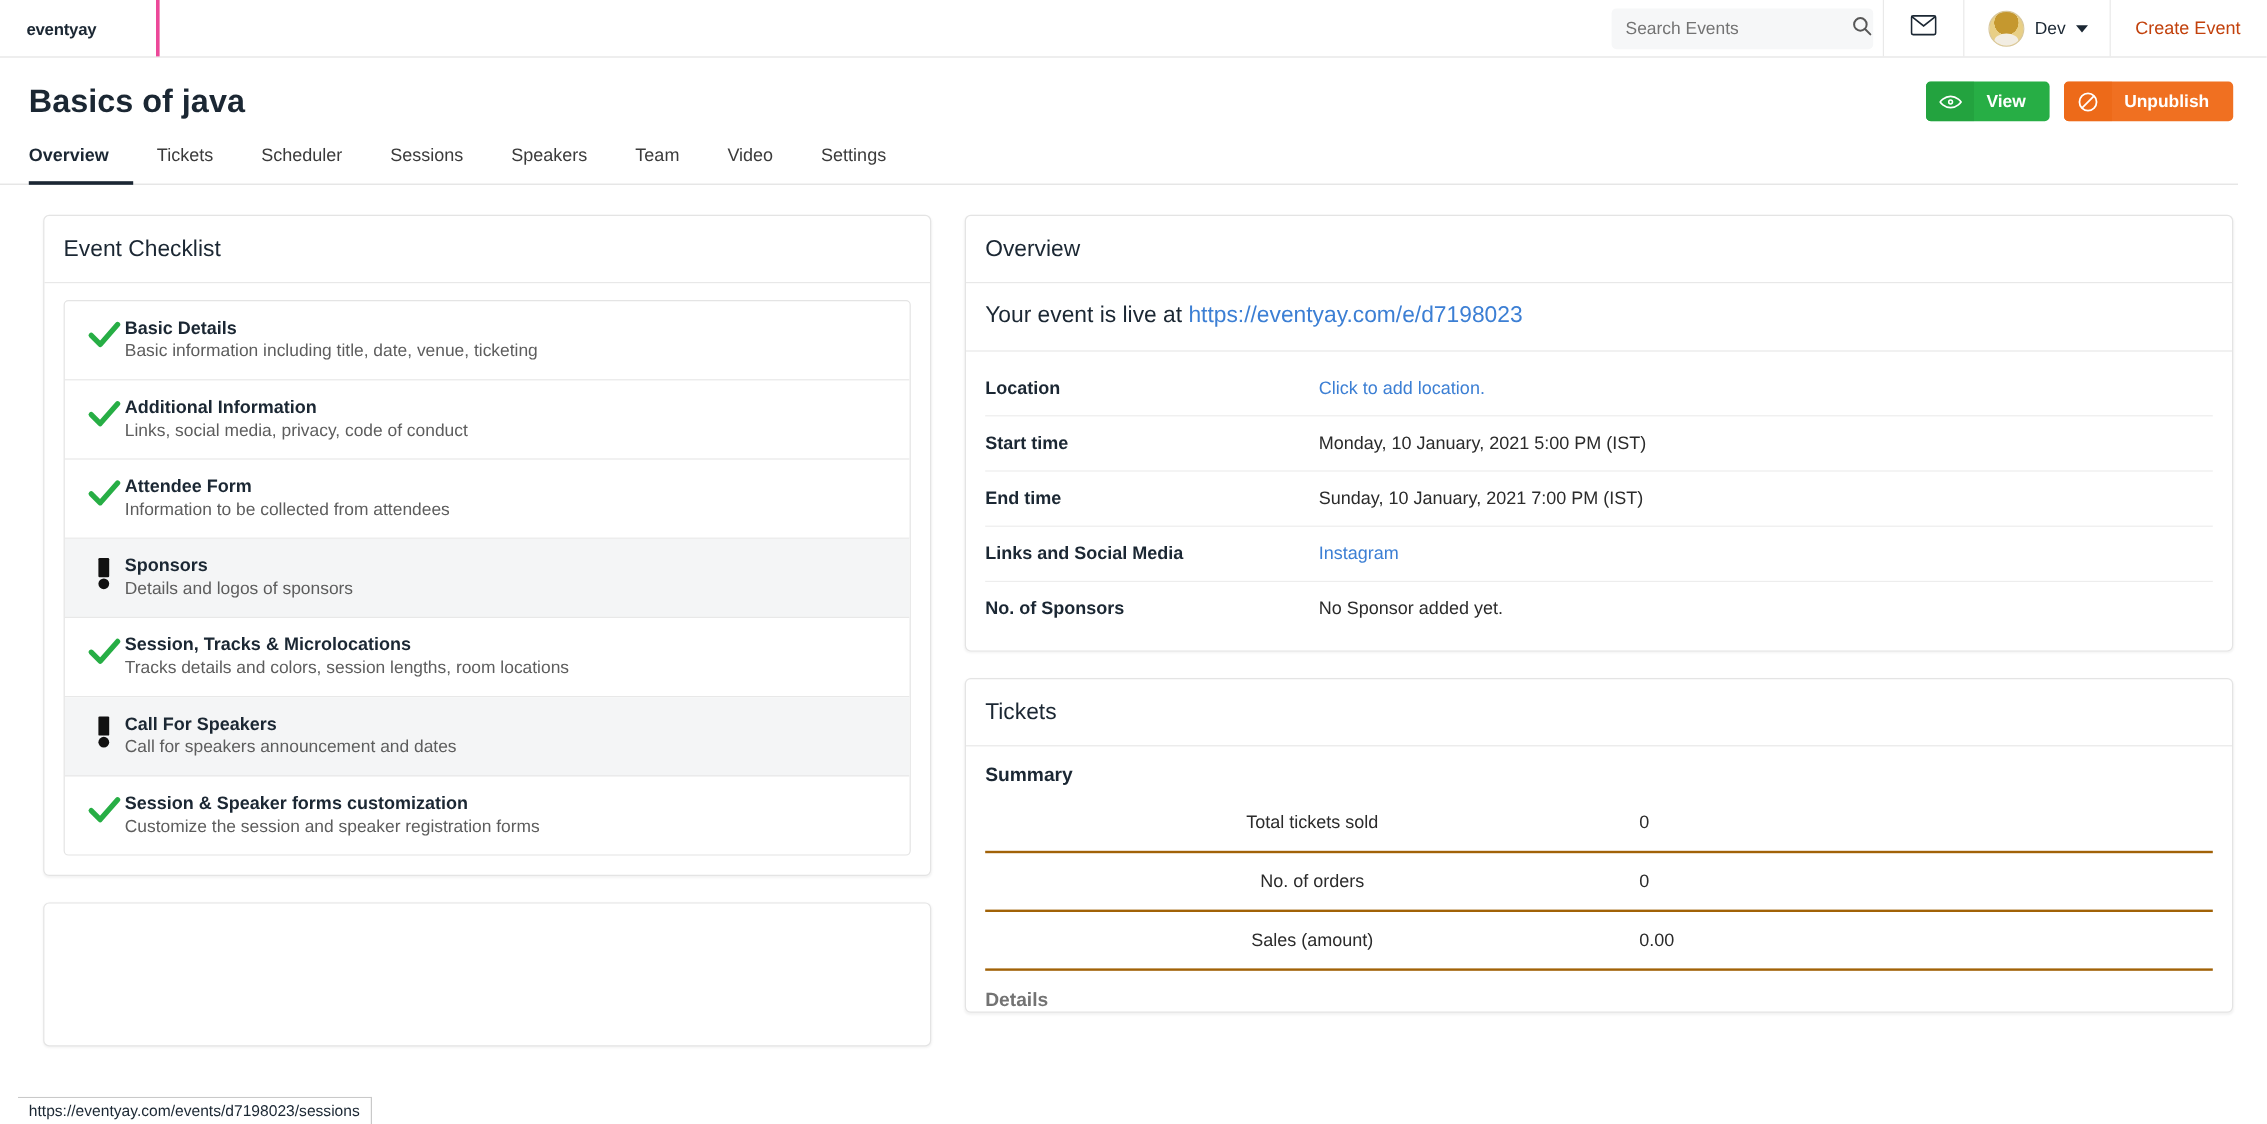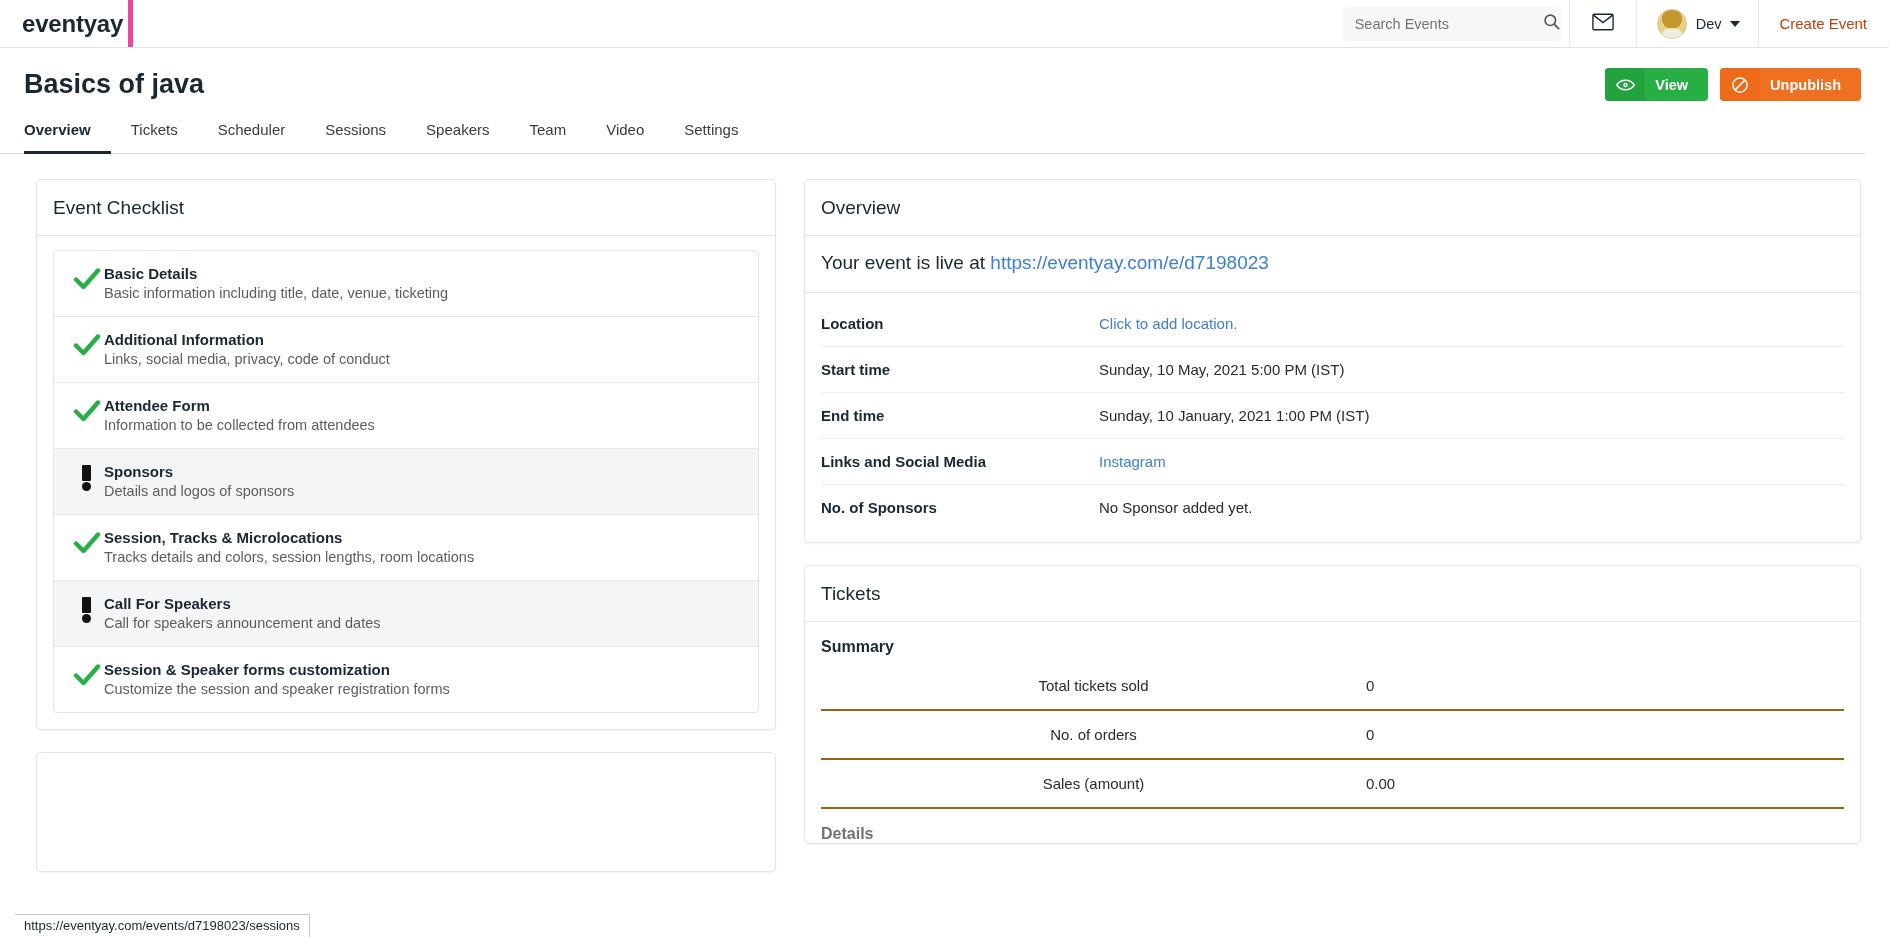--- a/index.html
+++ b/index.html
@@ -14,22 +14,22 @@
   .navbar {
     height: 48px;
     display: flex;
     align-items: stretch;
     border-bottom: 1px solid #e3e3e3;
     background: #fff;
   }
   .brand {
     width: 133px;
     display: flex; align-items: center; padding-left: 22px;
-    font-size: 24px; font-weight: 600; color: #1b2733;
-    border-right: 5px solid #ec4899;
+    font-size: 14px; font-weight: 600; color: #1b2733;
+    border-right: 3px solid #ec4899;
     letter-spacing: -0.2px;
   }
   .nav-spacer { flex: 1; }
   .search-box {
     align-self: center;
     width: 218px; height: 34px;
     background: #f6f7f8;
     border-radius: 4px;
     display: flex; align-items: center;
     padding: 0 10px 0 12px;
@@ -375,25 +375,25 @@
         <span>Your event is live at</span>
         <a href="#">https://eventyay.com/e/d7198023</a>
       </div>
       <div class="kv-wrap" id="overview-rows">
           <div class="kv">
             <div class="kv-k">Location</div>
             <div class="kv-v link">Click to add location.</div>
           </div>
           <div class="kv">
             <div class="kv-k">Start time</div>
-            <div class="kv-v">Sunday, 10 May, 2021 5:00 PM (IST)</div>
+            <div class="kv-v">Monday, 10 January, 2021 5:00 PM (IST)</div>
           </div>
           <div class="kv">
             <div class="kv-k">End time</div>
-            <div class="kv-v">Sunday, 10 January, 2021 1:00 PM (IST)</div>
+            <div class="kv-v">Sunday, 10 January, 2021 7:00 PM (IST)</div>
           </div>
           <div class="kv">
             <div class="kv-k">Links and Social Media</div>
             <div class="kv-v link">Instagram</div>
           </div>
           <div class="kv">
             <div class="kv-k">No. of Sponsors</div>
             <div class="kv-v">No Sponsor added yet.</div>
           </div>
         </div>

